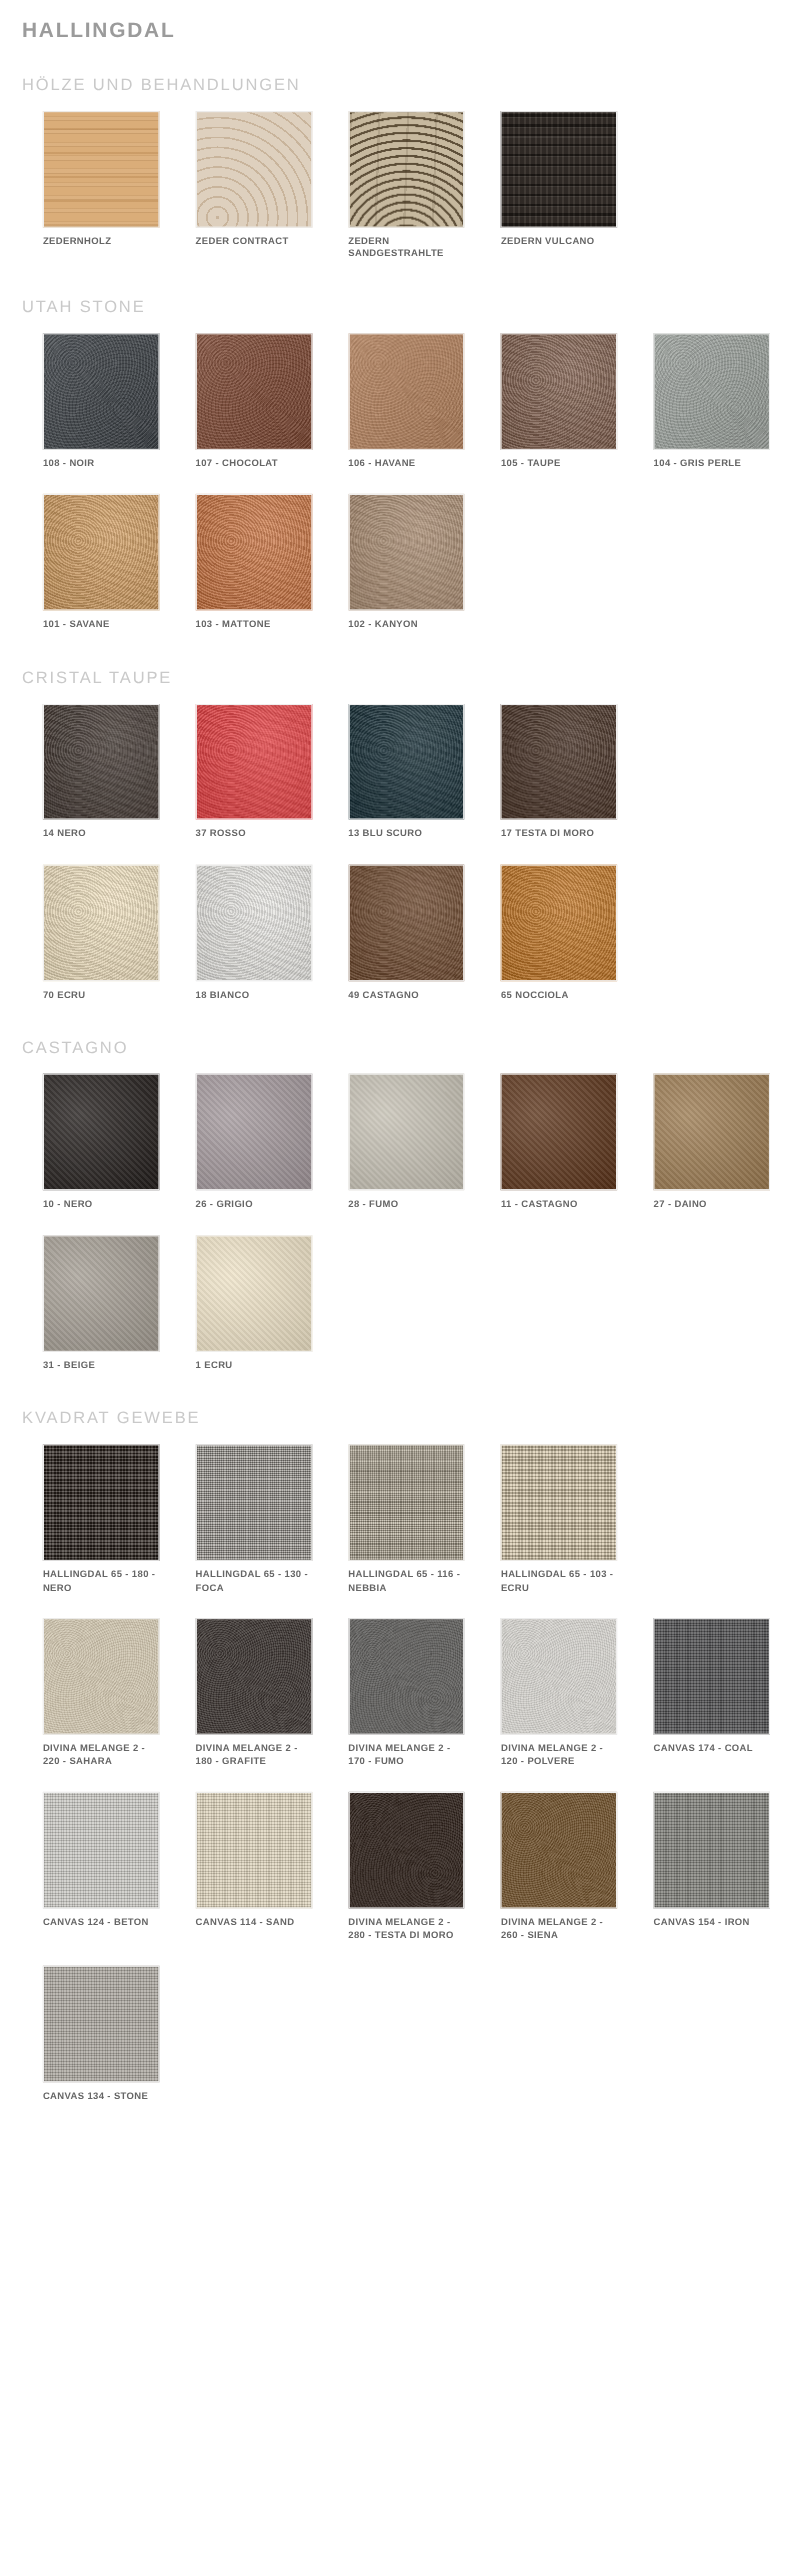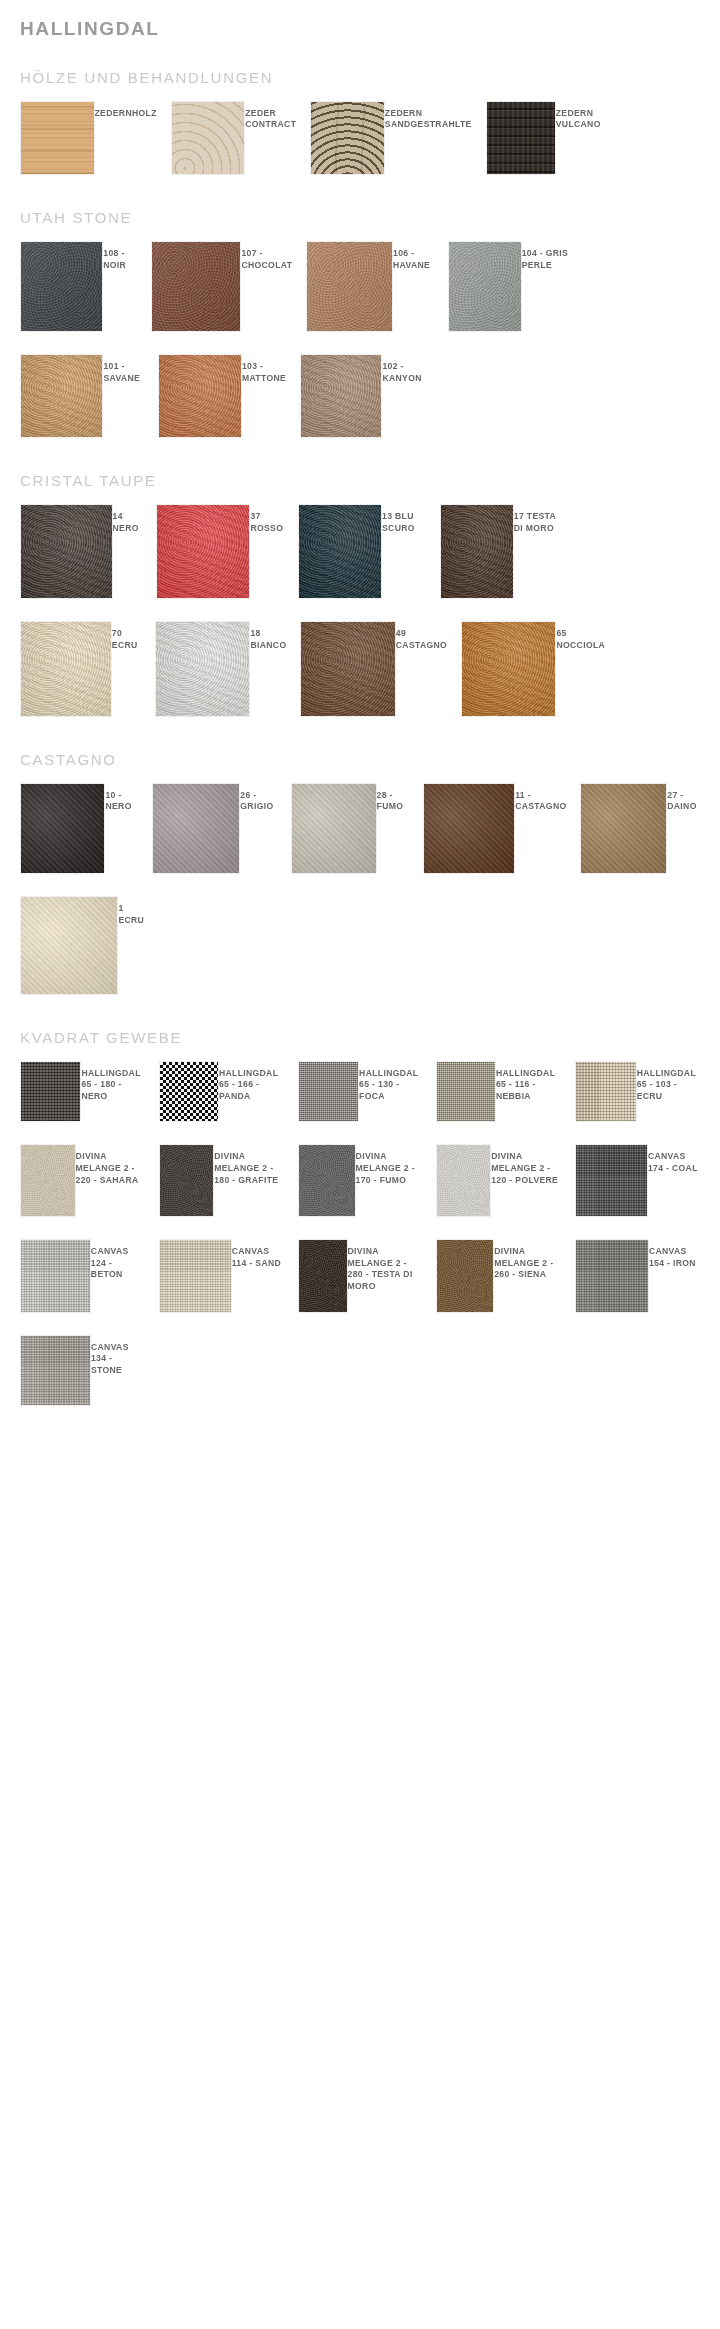--- a/index.html
+++ b/index.html
@@ -42,21 +42,23 @@
     display: grid;
     grid-template-columns: repeat(5, 1fr);
     column-gap: 14px;
     row-gap: 0;
   }
   .row-block { margin-bottom: 22px; }
   .row-block:last-child { margin-bottom: 0; }
 
   .swatch-cell {
     display: flex;
+    flex-direction: column;
     align-items: stretch;
+    margin-left: 19px;
   }
   .swatch {
     width: 100%;
     aspect-ratio: 1 / 1;
     border: 1px solid #efefef;
     box-sizing: border-box;
     position: relative;
     overflow: hidden;
     background-color: #ccc;
   }
@@ -230,20 +232,26 @@
             </div>
             <div class="swatch-label">107 - CHOCOLAT</div>
           </div>
           <div class="swatch-cell">
             <div class="swatch" style="background-color: rgb(180, 128, 90);">
               <div class="tex tex-leather"></div>
             </div>
             <div class="swatch-label">106 - HAVANE</div>
           </div>
           <div class="swatch-cell">
+            <div class="swatch" style="background-color: rgb(124, 90, 72);">
+              <div class="tex tex-leather-grain"></div>
+            </div>
+            <div class="swatch-label">105 - TAUPE</div>
+          </div>
+          <div class="swatch-cell">
             <div class="swatch" style="background-color: rgb(155, 161, 156);">
               <div class="tex tex-leather"></div>
             </div>
             <div class="swatch-label">104 - GRIS PERLE</div>
           </div>
         </div>
         <div class="grid row-block">
           <div class="swatch-cell">
             <div class="swatch" style="background-color: rgb(208, 154, 92);">
               <div class="tex tex-leather-grain"></div>
@@ -348,41 +356,41 @@
           </div>
           <div class="swatch-cell">
             <div class="swatch" style="background-color: rgb(155, 122, 80);">
               <div class="tex tex-suede"></div>
             </div>
             <div class="swatch-label">27 - DAINO</div>
           </div>
         </div>
         <div class="grid row-block">
           <div class="swatch-cell">
+            <div class="swatch" style="background-color: rgb(163, 156, 146);">
+              <div class="tex tex-suede"></div>
+            </div>
+            <div class="swatch-label">31 - BEIGE</div>
+          </div>
+          <div class="swatch-cell">
             <div class="swatch" style="background-color: rgb(238, 226, 198);">
               <div class="tex tex-suede"></div>
             </div>
             <div class="swatch-label">1 ECRU</div>
           </div>
         </div>
       </div>
       <div class="section">
         <h2 class="section-title">KVADRAT GEWEBE</h2>
         <div class="grid row-block">
           <div class="swatch-cell">
             <div class="swatch" style="background-color: rgb(42, 33, 28);">
               <div class="tex tex-weave-coarse"></div>
             </div>
             <div class="swatch-label">HALLINGDAL 65 - 180 - NERO</div>
-          </div>
-          <div class="swatch-cell">
-            <div class="swatch" style="background-color: rgb(111, 106, 99);">
-              <div class="tex tex-weave-check"></div>
-            </div>
-            <div class="swatch-label">HALLINGDAL 65 - 166 - PANDA</div>
           </div>
           <div class="swatch-cell">
             <div class="swatch" style="background-color: rgb(154, 150, 143);">
               <div class="tex tex-weave"></div>
             </div>
             <div class="swatch-label">HALLINGDAL 65 - 130 - FOCA</div>
           </div>
           <div class="swatch-cell">
             <div class="swatch" style="background-color: rgb(181, 171, 150);">
               <div class="tex tex-weave"></div>

